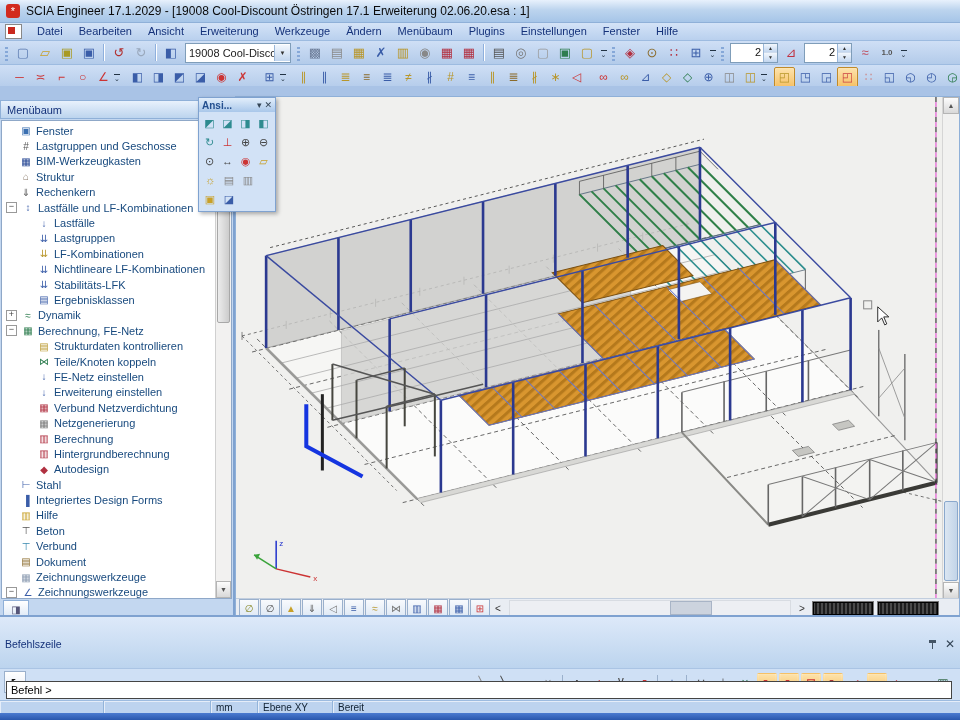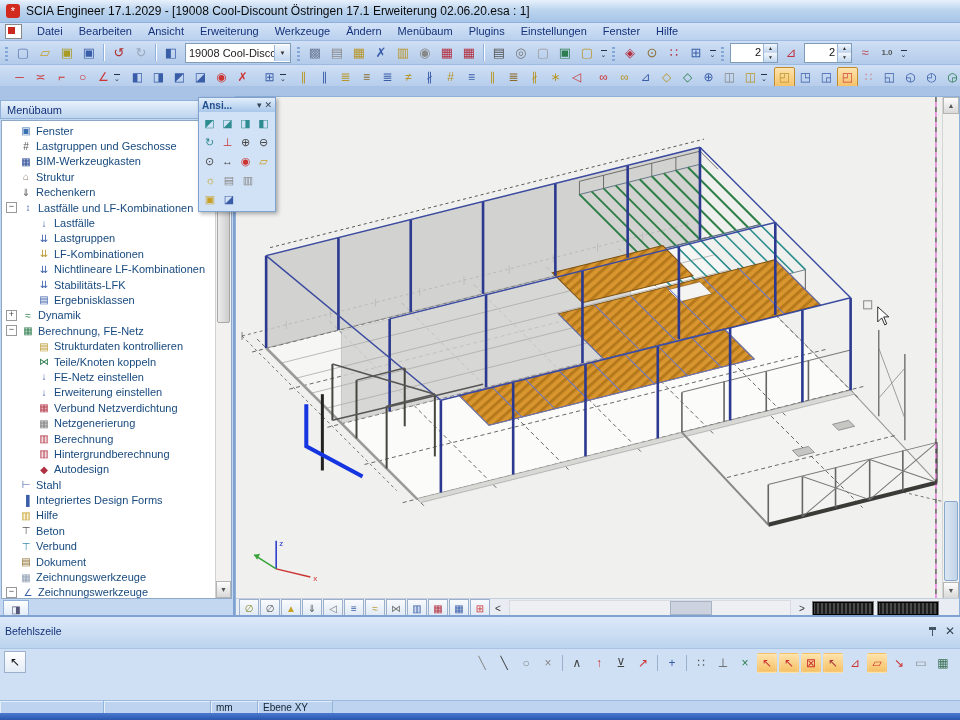--- a/index.html
+++ b/index.html
@@ -87,21 +87,21 @@
             box-shadow:2px 2px 4px rgba(0,0,0,.3);z-index:6}
   .fhead{height:14px;background:linear-gradient(#e2eefb,#a9c7ea);display:flex;align-items:center;
          padding:0 3px;color:#234f8f;font-size:10px;font-weight:bold}
   .fctl{margin-left:auto;display:flex;gap:3px;font-weight:normal;color:#345;font-size:9px}
   .fbody{padding:2px}
   .frow{display:flex;margin-bottom:1px}
   .fbtn{width:16px;height:16px;display:flex;align-items:center;justify-content:center;font-size:11px;
         border:1px solid transparent;margin-right:1px}
   
   .cmdpanel{position:absolute;left:0;right:0;bottom:19px;height:84px;background:#cfe0f5;border-top:2px solid #7fa2d0}
-  .cmdhead{height:15px;display:flex;align-items:flex-start;padding:8px 5px;color:#15327a;font-size:10.5px;
+  .cmdhead{height:15px;display:flex;align-items:flex-end;padding:18px 5px;color:#15327a;font-size:10.5px;
            background:linear-gradient(#dde9f9,#bcd4ee);border-bottom:1px solid #aac4e4}
   .cmdctl{margin-left:auto;display:flex;align-items:center;gap:8px}
   .pinic{width:9px;height:11px;position:relative}
   .pinic::before{content:"";position:absolute;left:1px;top:1px;width:7px;height:3px;background:#456}
   .pinic::after{content:"";position:absolute;left:4px;top:4px;width:1px;height:6px;background:#456}
   .closex{font-size:12px;color:#345;line-height:1}
   .cmdbody{position:relative;height:47px}
   .cursorbtn{position:absolute;left:4px;top:2px;width:20px;height:20px;border:1px solid #9ab0cc;
              background:linear-gradient(#ffffff,#e4ecf7);display:flex;align-items:center;justify-content:center;
              font-size:12px;color:#111}
@@ -997,21 +997,25 @@
           <span style="color: rgb(204, 51, 51);">↘</span>
         </span>
         <span class="snbtn">
           <span style="color: rgb(136, 136, 136);">▭</span>
         </span>
         <span class="snbtn">
           <span style="color: rgb(58, 111, 79);">▦</span>
         </span>
       </span>
   </div>
+  <div class="cmdinput">
+    <span>Befehl &gt;</span>
+  </div>
 </div>
 
 <div class="statusbar">
   <span class="scell sc1"></span>
   <span class="scell sc2"></span>
   <span class="scell sc3">mm</span>
   <span class="scell sc4">Ebene XY</span>
+  <span class="scell sc5">Bereit</span>
 </div>
 <div class="bottomstrip"></div>
 
 </body></html>

